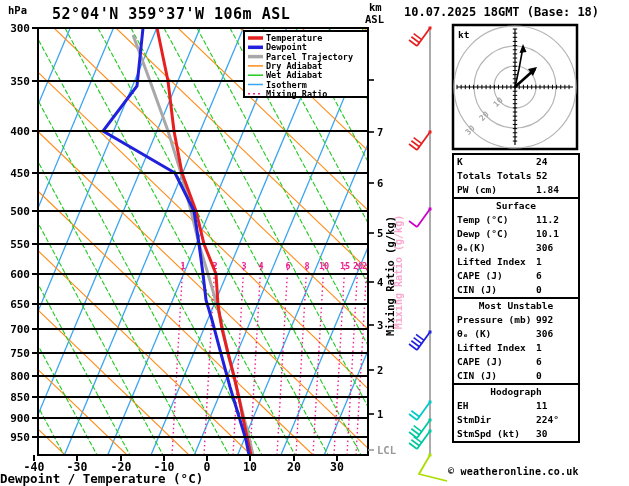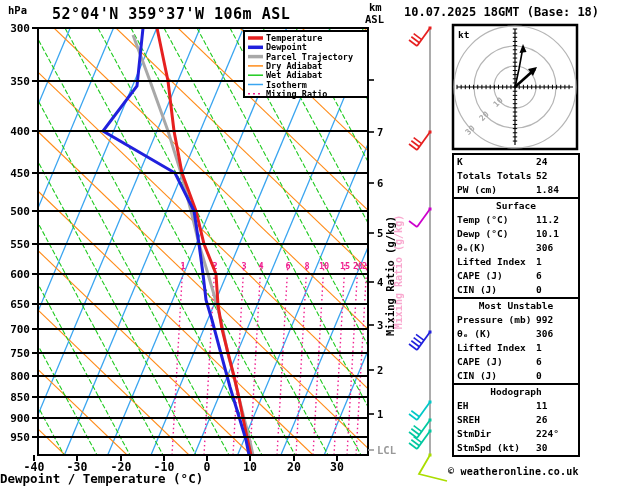--- a/index.html
+++ b/index.html
@@ -406,24 +406,20 @@
           <span class="tval">0</span>
         </div>
       </div>
       <div class="section">
         <div class="hrow">Hodograph</div>
         <div class="trow">
           <span class="tlabel">EH</span>
           <span class="tval">11</span>
         </div>
         <div class="trow">
-          <span class="tlabel">SREH</span>
-          <span class="tval">26</span>
-        </div>
-        <div class="trow">
           <span class="tlabel">StmDir</span>
           <span class="tval">224°</span>
         </div>
         <div class="trow">
           <span class="tlabel">StmSpd (kt)</span>
           <span class="tval">30</span>
         </div>
       </div>
     </div>
 

